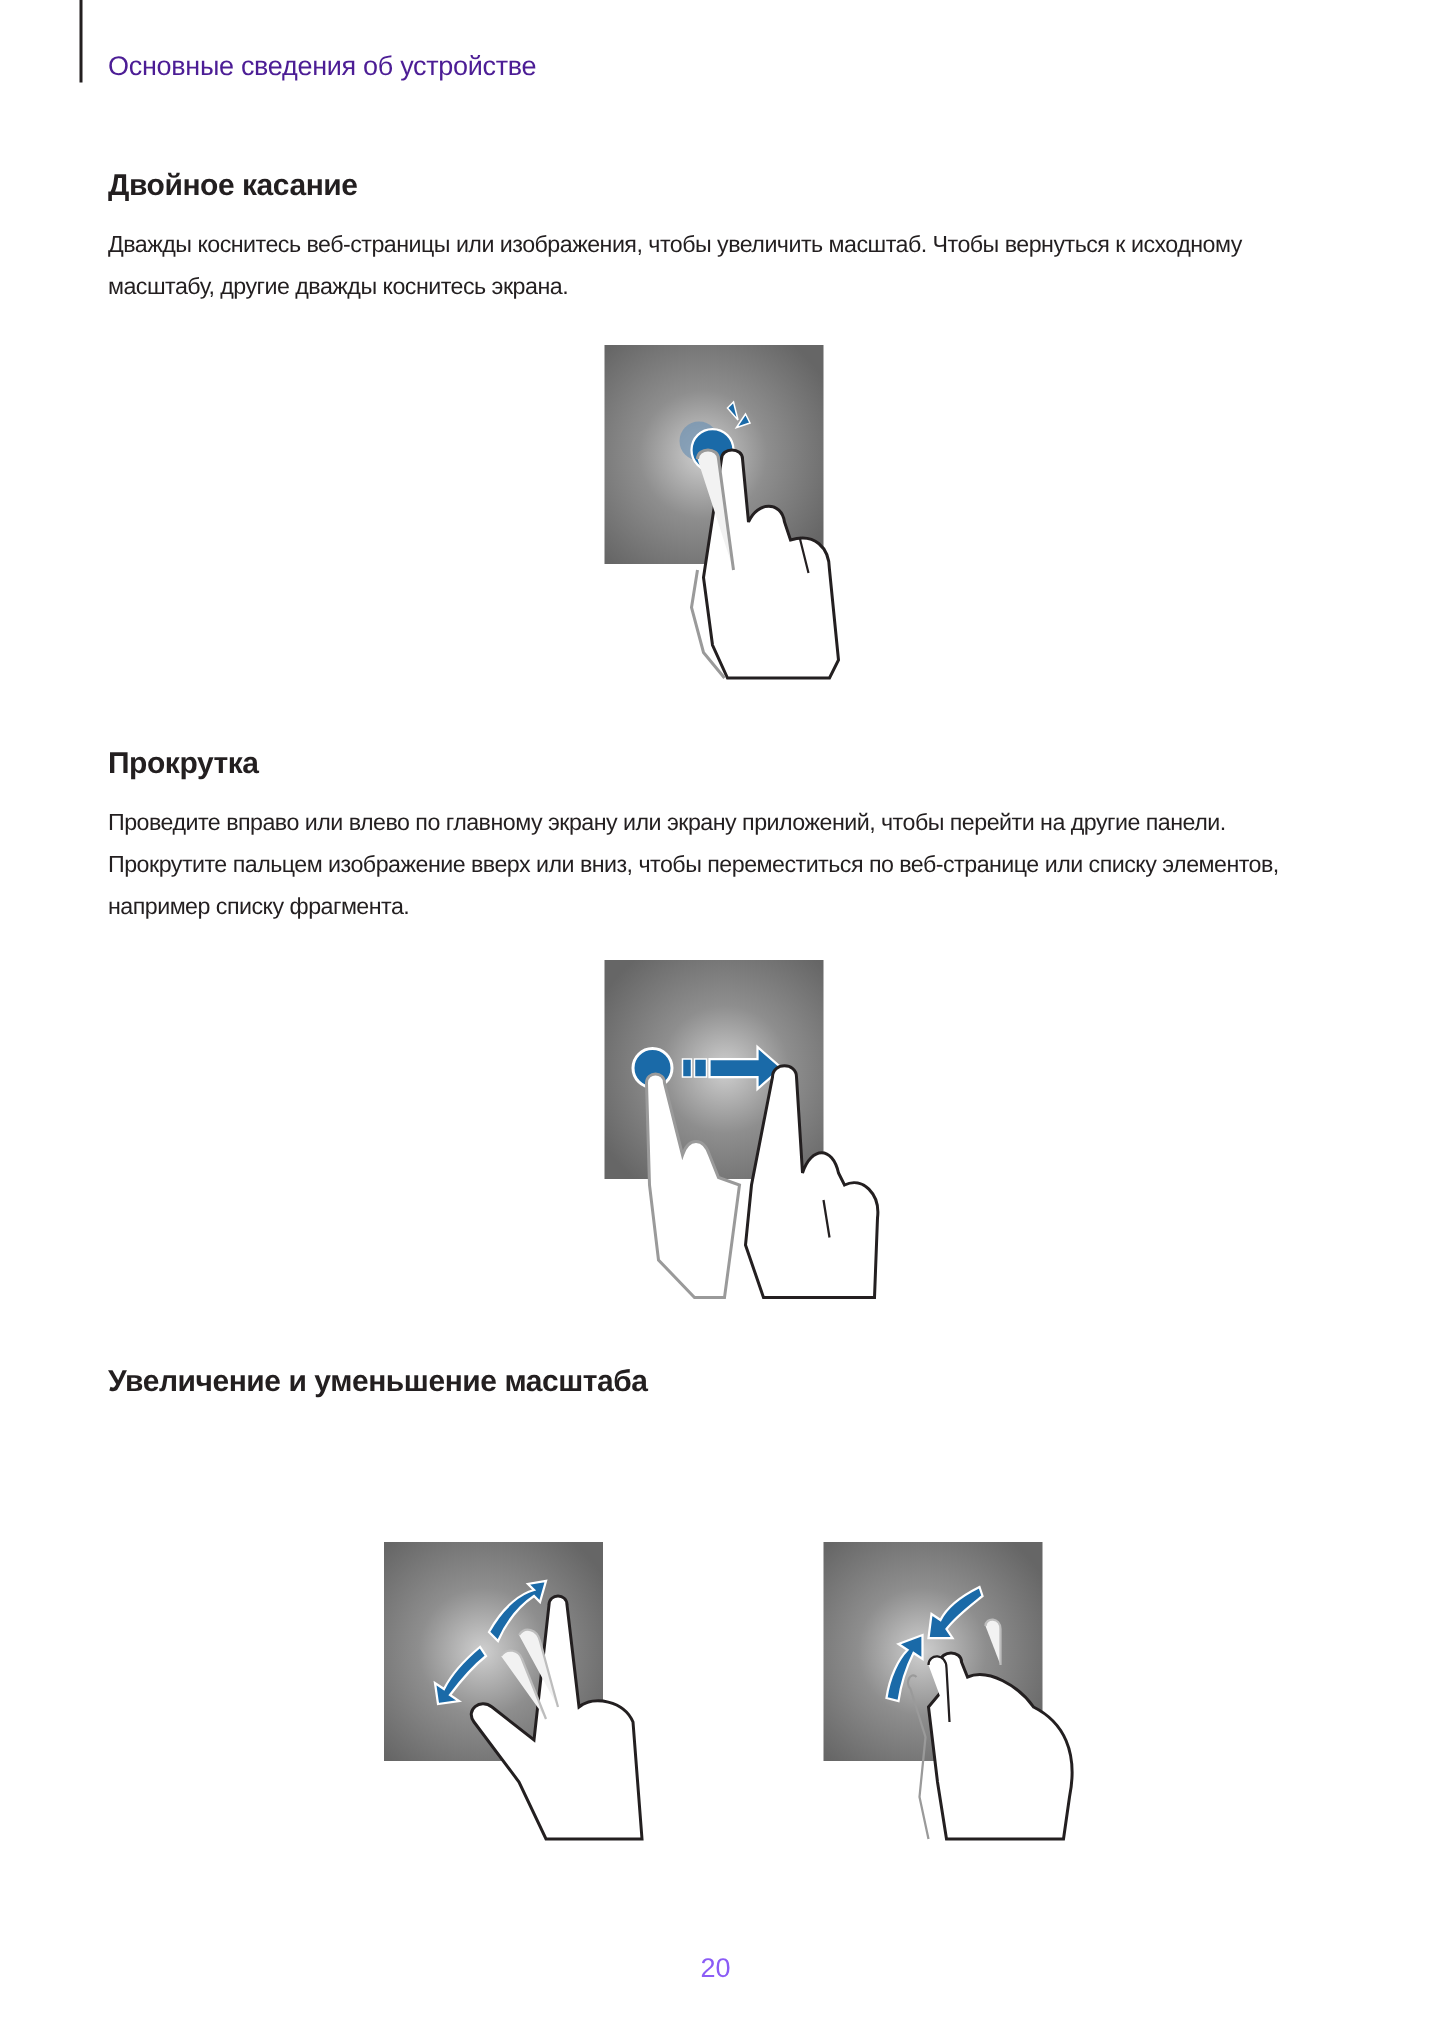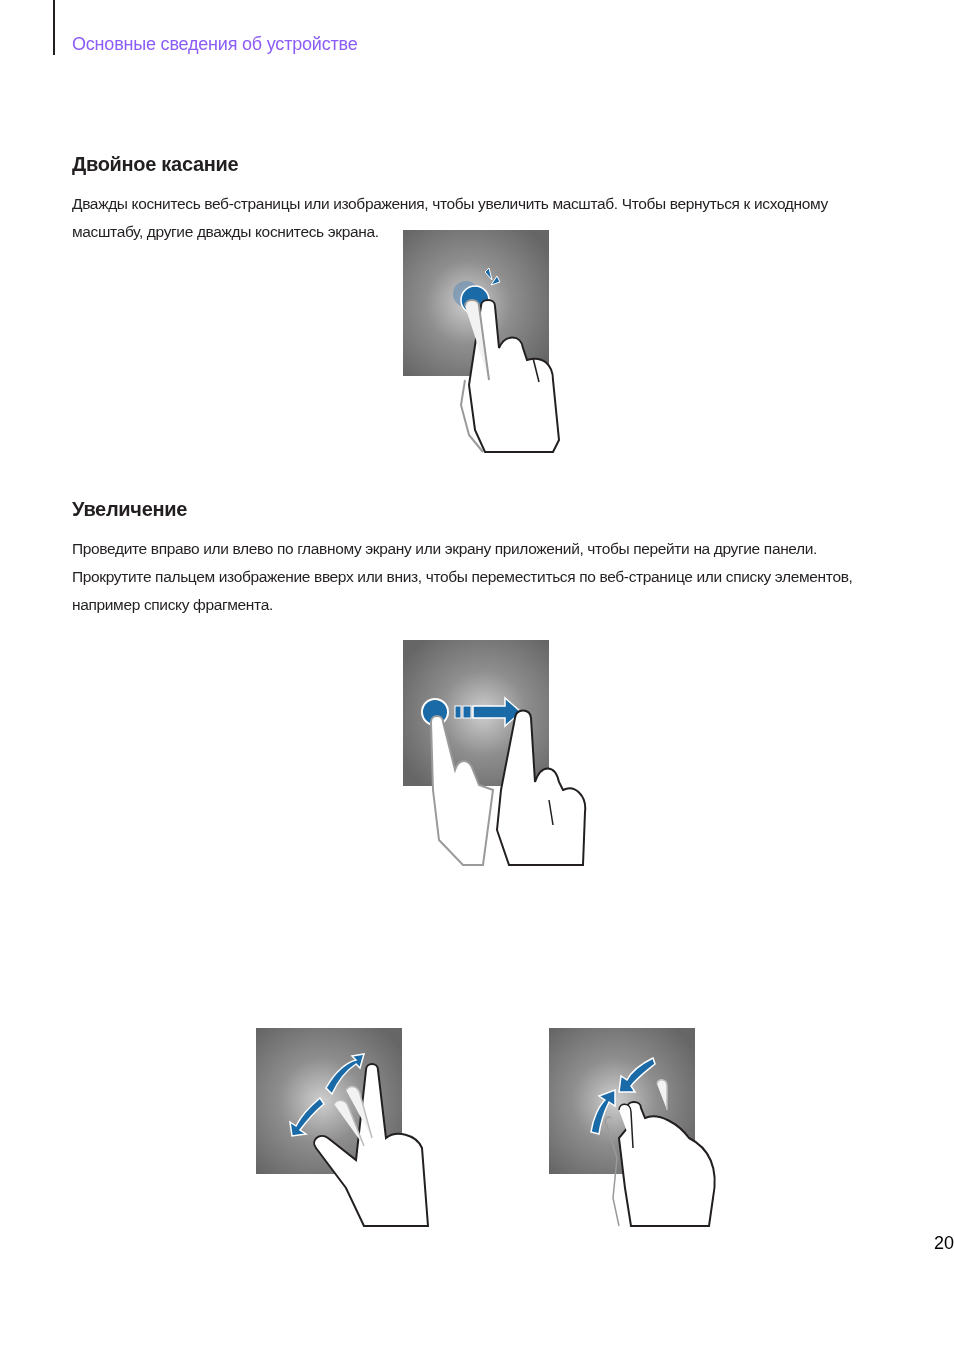--- a/index.html
+++ b/index.html
@@ -1,33 +1,33 @@
 <!DOCTYPE html>
 <html><head>
   <meta charset="utf-8">
   <style>
     html, body { margin: 0; padding: 0; background: #ffffff; }
     body { width: 954px; height: 1350px; position: relative; overflow: hidden;
            font-family: "Liberation Sans", "DejaVu Sans", sans-serif; color: #231f20; }
     .margin-line { position: absolute; left: 53px; top: 0; width: 2px; height: 55px; background: #231f20; }
-    .running-header { position: absolute; left: 72px; top: 34px; font-size: 18px; color: #8b5cf6; letter-spacing: -0.2px; }
+    .running-header { position: absolute; left: 72px; top: 34px; font-size: 18px; color: #4c1d95; letter-spacing: -0.2px; }
     .section { position: absolute; left: 72px; width: 820px; }
     .section h2 { margin: 0; font-size: 20px; font-weight: bold; color: #231f20; letter-spacing: -0.3px; }
     .section p { margin: 0; font-size: 15.5px; line-height: 28px; color: #231f20; letter-spacing: -0.35px; }
     .figure { position: absolute; }
     .figure svg { display: block; overflow: visible; }
-    .page-number { position: absolute; left: 0; width: 954px; top: 1233px; text-align: right; font-size: 18px; color: #000000; }
+    .page-number { position: absolute; left: 0; width: 954px; top: 1302px; text-align: center; font-size: 18px; color: #8b5cf6; }
   </style>
 </head>
 <body>
 
 <div class="margin-line"></div>
 <div class="running-header">Основные сведения об устройстве</div>
 
-<div class="section" style="top:113px;margin-top:40px;">
+<div class="section" style="top:113px;">
   <h2 style="margin-bottom:14px;">Двойное касание</h2>
   <p style="width:800px;">Дважды коснитесь веб-страницы или изображения, чтобы увеличить масштаб. Чтобы вернуться к исходному масштабу, другие дважды коснитесь экрана.</p>
 </div>
 
 <div class="figure" style="left:403px; top:230px;">
   <svg width="170" height="225" viewBox="0 0 170 225">
     <defs>
       <radialGradient id="g1" cx="0.45" cy="0.5" r="0.65">
         <stop offset="0" stop-color="#cfcfcf"></stop>
         <stop offset="0.45" stop-color="#8e8e8e"></stop>
@@ -43,21 +43,21 @@
     <path d="M88 55 L94 46 L97 52 Z" fill="#1a6aa8" stroke="#fff" stroke-width="1"></path>
 
     <path d="M78 76 C78 68, 92 68, 92 76 L96 118 C102 104, 118 104, 120 118 L124 130 C140 125, 150 135, 150 150 L156 210 L150 222 L82 222 L72 200 L66 155 Z" fill="#ffffff" stroke="#231f20" stroke-width="2"></path>
     <path d="M62 76 C62 68, 76 68, 76 76 L86 150" fill="#f2f2f2" stroke="#9a9a9a" stroke-width="2"></path>
     <path d="M62 150 L58 175 L66 205 L80 222" fill="none" stroke="#9a9a9a" stroke-width="2"></path>
     <path d="M130 128 L136 152" fill="none" stroke="#231f20" stroke-width="1.5"></path>
   </svg>
 </div>
 
 <div class="section" style="top:498px;">
-  <h2 style="margin-bottom:14px;">Увеличение</h2>
+  <h2 style="margin-bottom:14px;">Прокрутка</h2>
   <p style="width:790px;">Проведите вправо или влево по главному экрану или экрану приложений, чтобы перейти на другие панели. Прокрутите пальцем изображение вверх или вниз, чтобы переместиться по веб-странице или списку элементов, например списку фрагмента.</p>
 </div>
 
 <div class="figure" style="left:403px; top:640px;">
   <svg width="190" height="230" viewBox="0 0 190 230">
     <defs>
       <radialGradient id="g2" cx="0.55" cy="0.5" r="0.65">
         <stop offset="0" stop-color="#cfcfcf"></stop>
         <stop offset="0.45" stop-color="#8e8e8e"></stop>
         <stop offset="1" stop-color="#666666"></stop>
@@ -73,20 +73,21 @@
     </g>
 
     <path d="M28 82 C28 74, 40 74, 40 82 L52 130 C56 118, 66 118, 70 130 L76 145 L90 150 L80 225 L60 225 L36 200 L30 150 Z" fill="#ffffff" stroke="#9a9a9a" stroke-width="2"></path>
 
     <path d="M112 78 C112 68, 128 68, 128 78 L132 142 C138 124, 152 124, 156 142 L160 150 C172 144, 184 156, 182 172 L180 225 L106 225 L94 190 L98 150 Z" fill="#ffffff" stroke="#231f20" stroke-width="2"></path>
     <path d="M146 160 L150 185" fill="none" stroke="#231f20" stroke-width="1.5"></path>
   </svg>
 </div>
 
 <div class="section" style="top:910px;">
+  <h2 style="margin-bottom:14px;">Увеличение и уменьшение масштаба</h2>
 </div>
 
 <div class="figure" style="left:256px; top:1028px;">
   <svg width="180" height="200" viewBox="0 0 180 200">
     <defs>
       <radialGradient id="g3" cx="0.45" cy="0.5" r="0.65">
         <stop offset="0" stop-color="#cfcfcf"></stop>
         <stop offset="0.45" stop-color="#8e8e8e"></stop>
         <stop offset="1" stop-color="#666666"></stop>
       </radialGradient>

